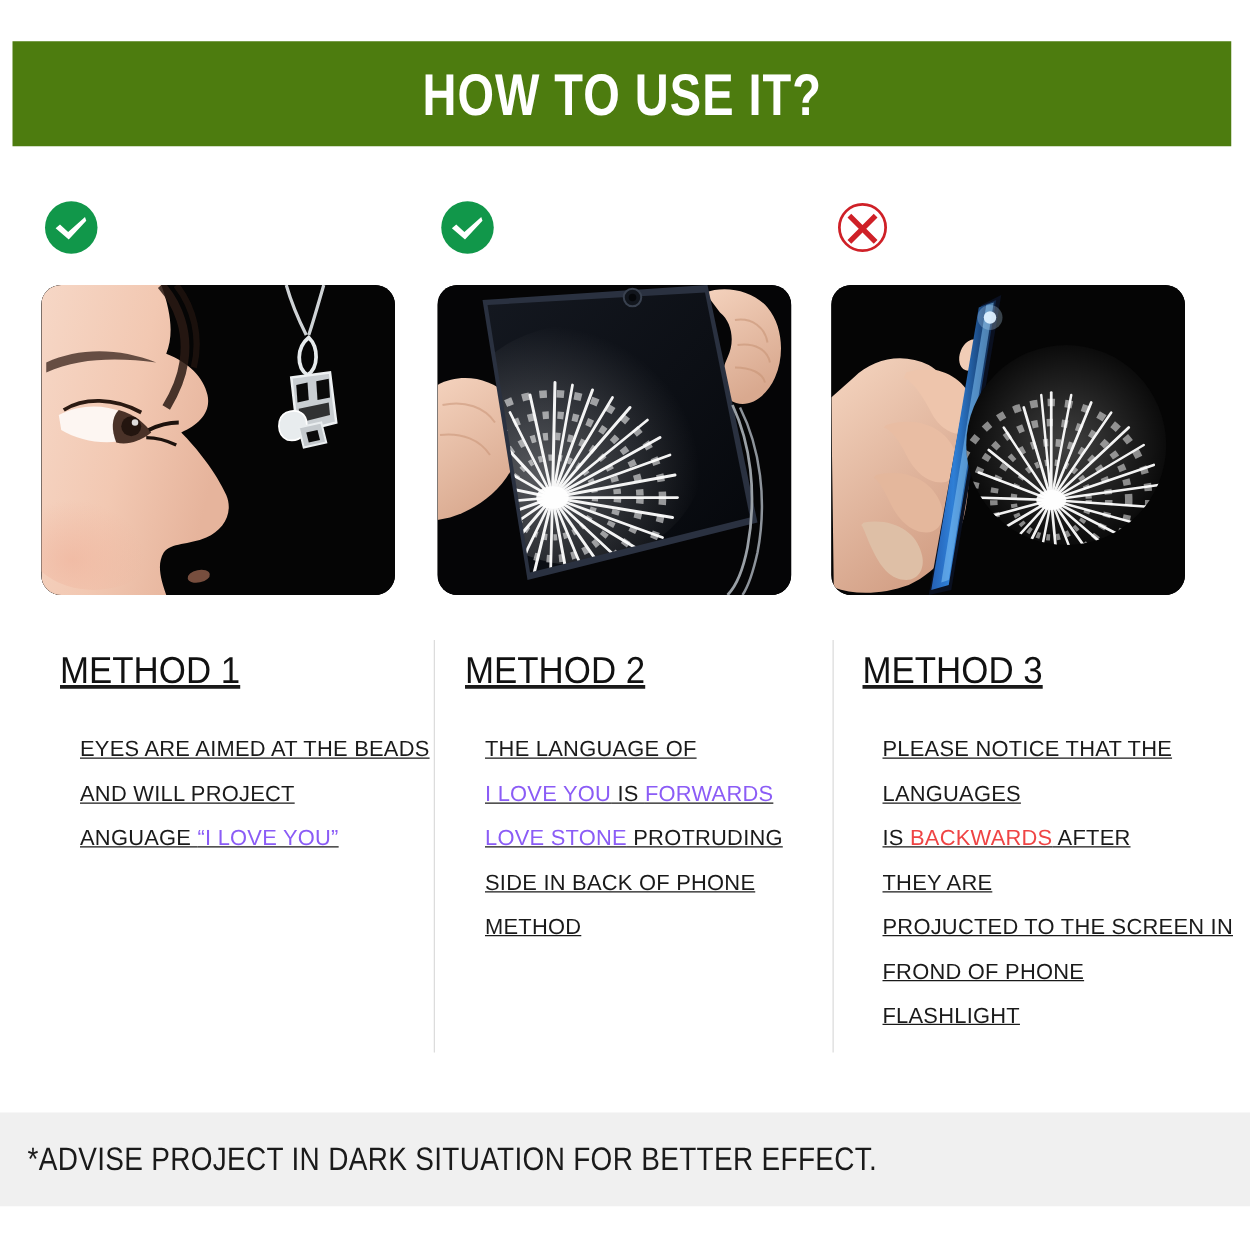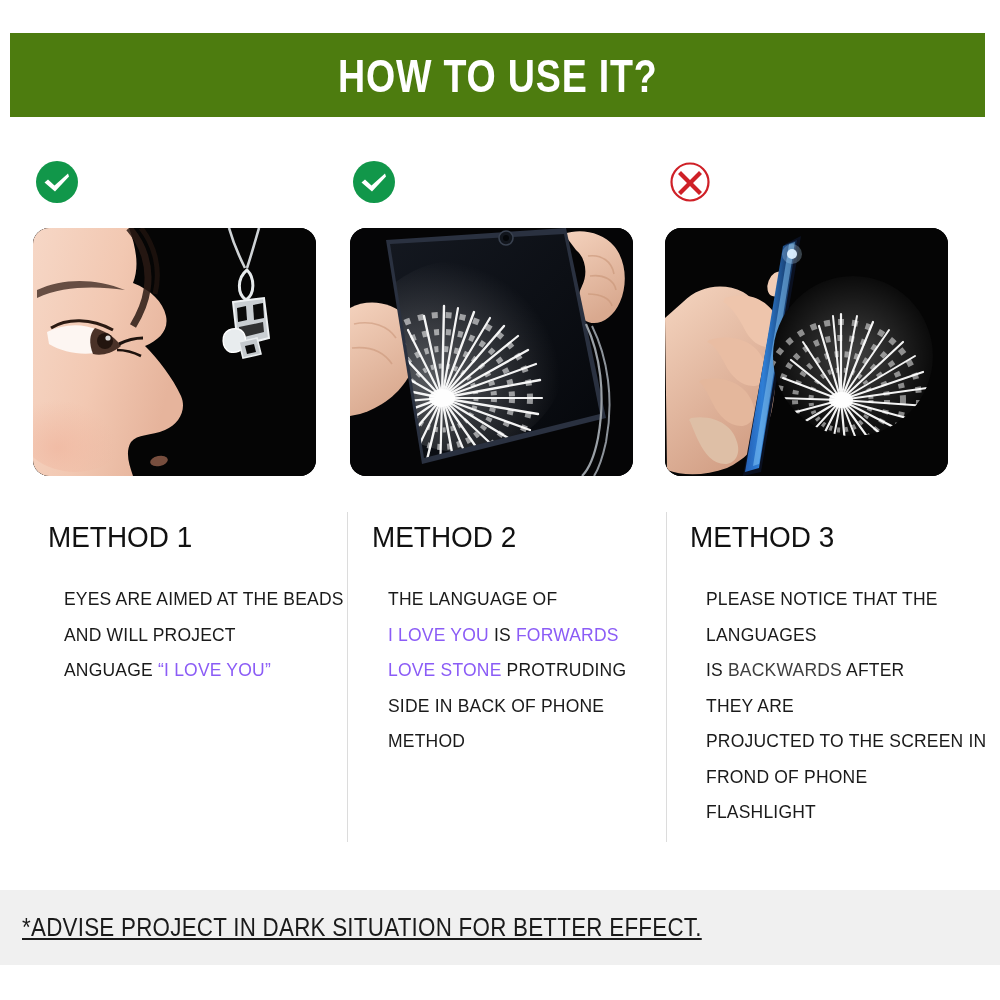--- a/index.html
+++ b/index.html
@@ -81,20 +81,21 @@
     height: 330px;
     background: #dcdcdc;
   }
   .divider-1 { left: 347px; }
   .divider-2 { left: 666px; }
 
   
   .method {
     position: absolute;
     top: 522px;
+    text-decoration: underline;
   }
   .method-1 { left: 48px; width: 290px; }
   .method-2 { left: 372px; width: 285px; }
   .method-3 { left: 690px; width: 290px; }
 
   .method-title {
     font-size: 30px;
     font-weight: normal;
     letter-spacing: 0px;
     color: #111111;
@@ -106,33 +107,32 @@
   }
   .method-lines {
     font-size: 17.5px;
     line-height: 35.5px;
     color: #1a1a1a;
     letter-spacing: 0.2px;
     margin-left: 16px;
   }
   .method-line { white-space: nowrap; }
   .hl-green { color: #8b5cf6; }
-  .hl-red   { color: #404040; }
+  .hl-red   { color: #ef4444; }
 
   
   .footer-band {
     position: absolute;
     left: 0;
     top: 890px;
     width: 1000px;
     height: 75px;
     background: #f0f0f0;
     display: flex;
     align-items: center;
-    text-decoration: underline;
   }
   .footer-text {
     margin-left: 22px;
     font-size: 26px;
     color: #1a1a1a;
     transform: scaleX(0.86);
     transform-origin: left center;
     white-space: nowrap;
     letter-spacing: 0.3px;
   }

